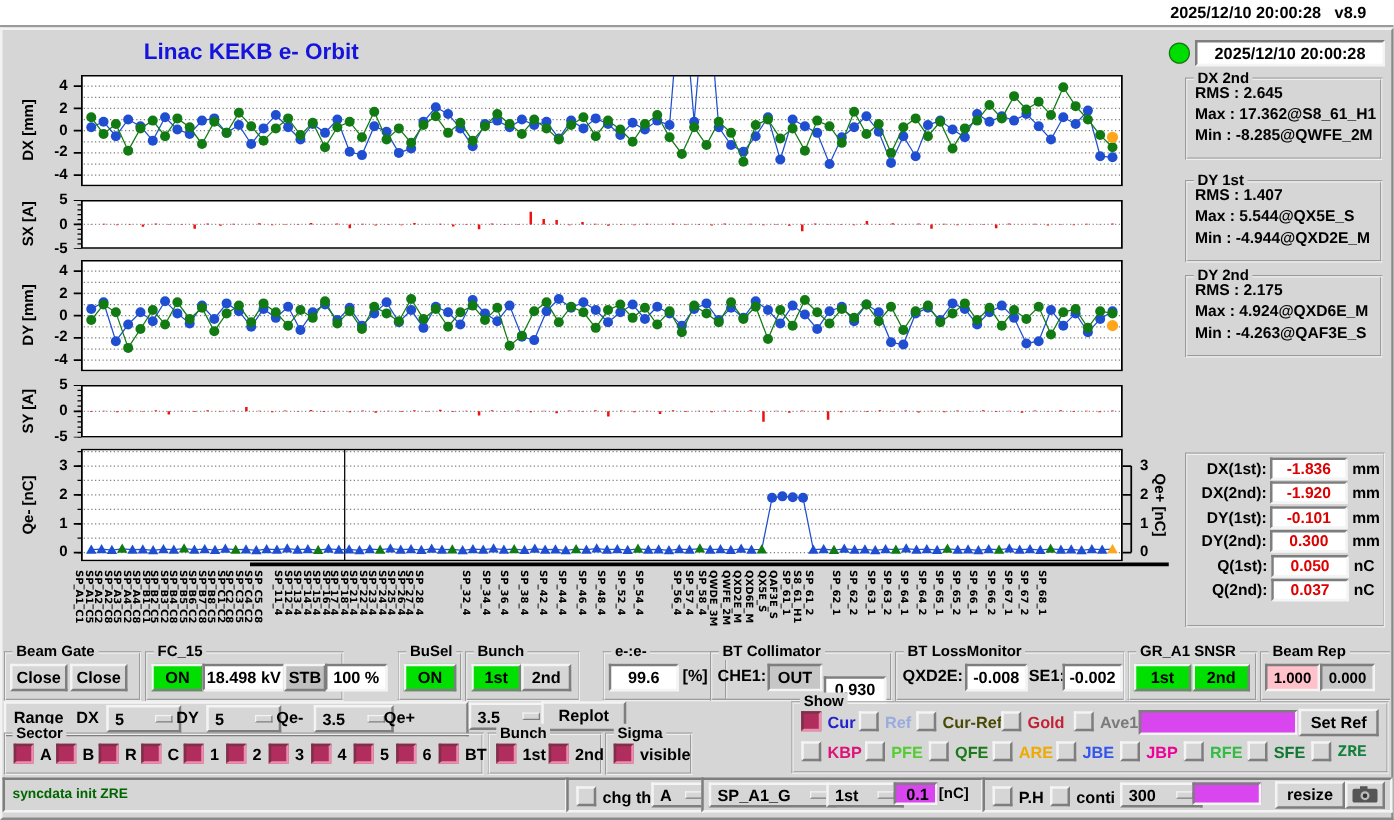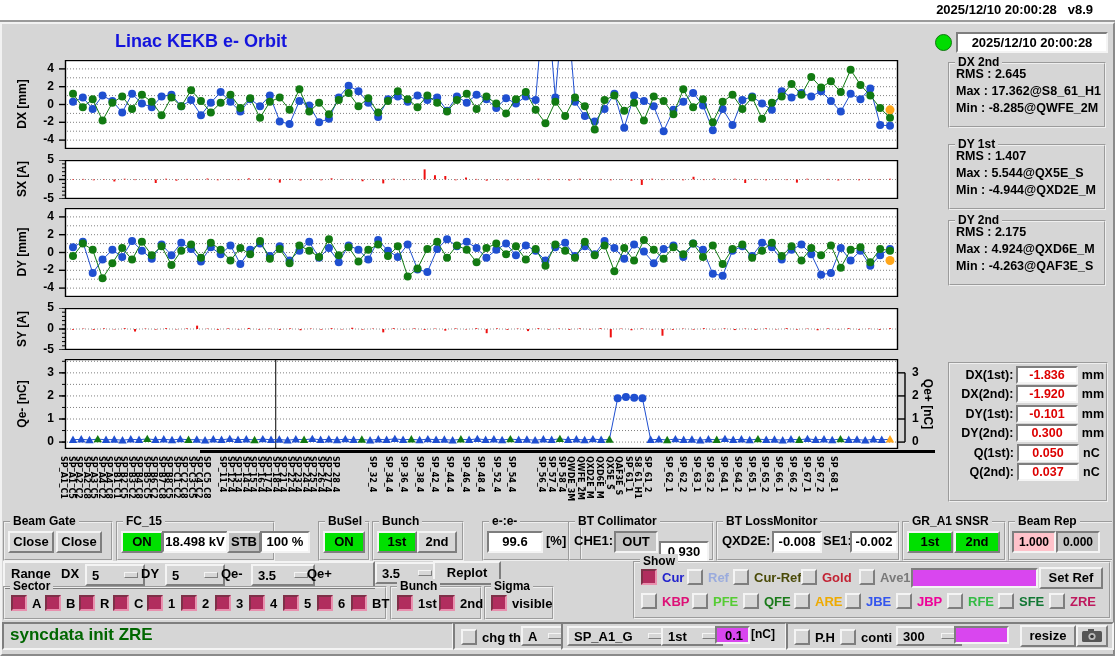--- a/index.html
+++ b/index.html
@@ -54,21 +54,21 @@
   .opt .dash{margin-left:auto;width:12px;height:4px;background:#d6d6d6;
        border-top:1px solid #f4f4f4;border-left:1px solid #f4f4f4;border-bottom:1px solid #7e7e7e;border-right:1px solid #7e7e7e;}
   .cb{width:12px;height:12px;background:#d6d6d6;flex:none;
       border-top:2px solid #f4f4f4;border-left:2px solid #f4f4f4;border-bottom:2px solid #7e7e7e;border-right:2px solid #7e7e7e;}
   .cb.on{background:#b12d5e;border-top:2px solid #7e3048;border-left:2px solid #7e3048;border-bottom:2px solid #e890ae;border-right:2px solid #e890ae;}
   .cbitem{position:absolute;display:flex;align-items:center;gap:5px;font-size:13px;white-space:nowrap;}
   .panel{position:absolute;background:#d6d6d6;
          border-top:2px solid #f4f4f4;border-left:2px solid #f4f4f4;border-bottom:2px solid #7e7e7e;border-right:2px solid #7e7e7e;}
   .spanel{position:absolute;background:#d6d6d6;
           border-top:2px solid #7e7e7e;border-left:2px solid #7e7e7e;border-bottom:2px solid #f4f4f4;border-right:2px solid #f4f4f4;}
-  #sb-msg{color:#006600;font-size:17px;line-height:22px;padding-left:6px;}
+  #sb-msg{color:#006600;font-size:11px;line-height:22px;padding-left:6px;}
   .sbtext{font-size:13px;}
   .input{position:absolute;background:#d946ef;font-size:13px;text-align:center;padding-left:3px;
          border-top:2px solid #7e7e7e;border-left:2px solid #7e7e7e;border-bottom:2px solid #f4f4f4;border-right:2px solid #f4f4f4;}
 </style>
 </head>
 <body>
 
 <div id="screen">
 
   <div id="topbar">
@@ -1173,21 +1173,21 @@
         <div class="cbitem" style="left: 312px; top: 30px;">
           <span class="cb"></span>
           <span style="color: rgb(51, 187, 68);">RFE</span>
         </div>
         <div class="cbitem" style="left: 363px; top: 30px;">
           <span class="cb"></span>
           <span style="color: rgb(17, 119, 51);">SFE</span>
         </div>
         <div class="cbitem" style="left: 414px; top: 30px;">
           <span class="cb"></span>
-          <span style="color: #be185d;">ZRE</span>
+          <span style="color: #15803d; font-family: Liberation Mono, monospace;">ZRE</span>
         </div>
       </div>
   </div>
 
   <div class="spanel" style="left:2px;top:622px;width:448px;height:24px;">
     <div id="sb-msg">syncdata init ZRE</div>
   </div>
   <div class="spanel" style="left:453px;top:622px;width:106px;height:24px;">
     <div class="cbitem" style="left:6px;top:5px;">
       <span class="cb"></span>

